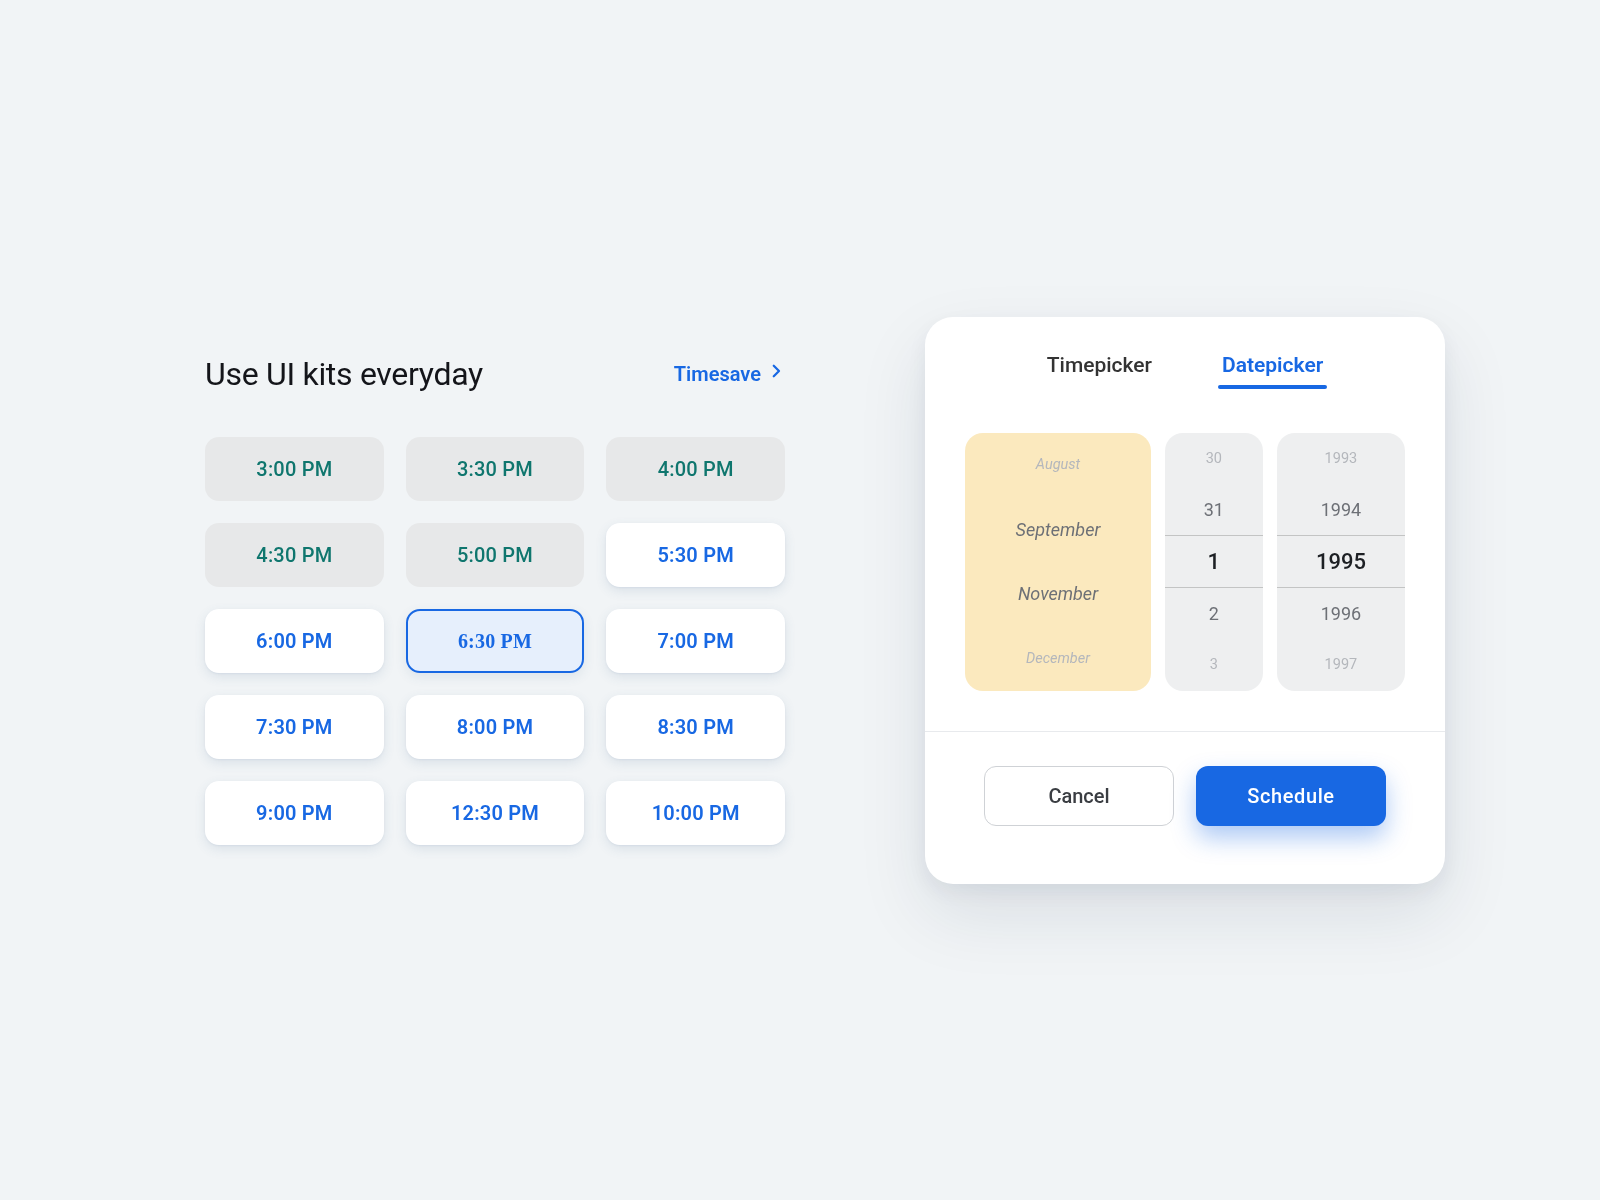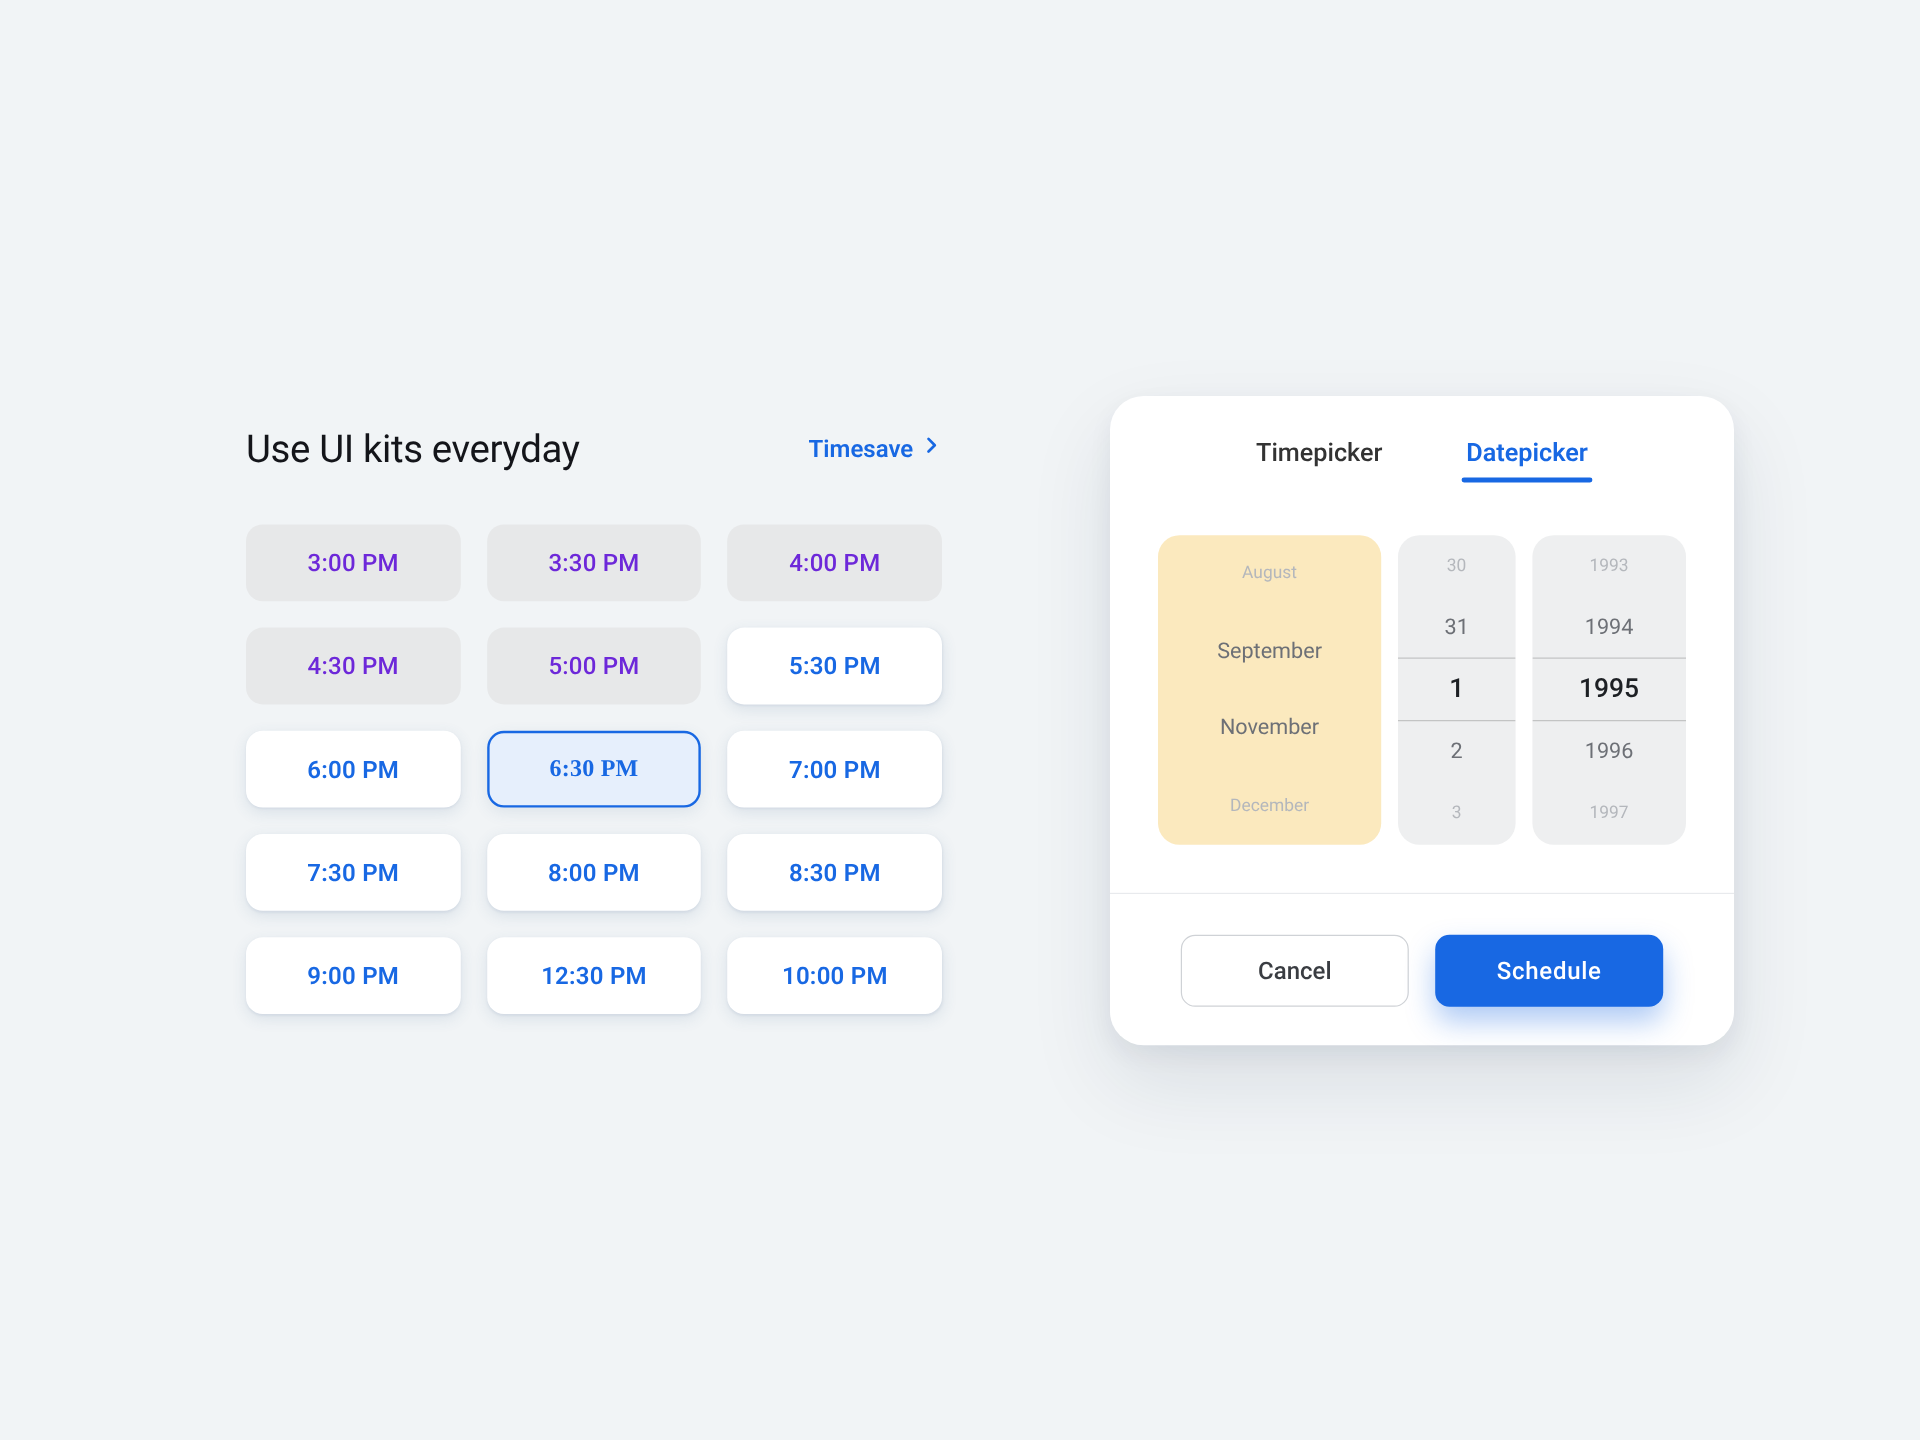--- a/index.html
+++ b/index.html
@@ -29,39 +29,39 @@
     display: grid; grid-template-columns: repeat(3, 1fr);
     gap: 22px;
   }
   .time-slot {
     height: 64px; border-radius: 14px;
     display: flex; align-items: center; justify-content: center;
     font-size: 20px; font-weight: 600; letter-spacing: 0.2px;
     cursor: pointer; user-select: none;
   }
   .time-slot.disabled {
-    background: #e7e8e9; color: #6d28d9; cursor: default;
+    background: #e7e8e9; color: #0f766e; cursor: default;
     font-weight: 500;
   }
   .time-slot.available {
     background: #fff; color: #1868e3;
     box-shadow: 0 4px 12px rgba(60,95,140,0.12), 0 1px 2px rgba(60,95,140,0.08);
   }
   .time-slot.selected {
     background: #e6effc; color: #1868e3;
     border: 2px solid #1868e3;
     box-shadow: 0 4px 12px rgba(60,95,140,0.10);
     font-family: Liberation Serif, serif;
   }
 
   
   .picker-card {
     width: 520px; background: #fff; border-radius: 28px;
     box-shadow: 0 30px 70px rgba(20,40,70,0.10), 0 8px 20px rgba(20,40,70,0.06);
-    padding: 36px 0 32px;
+    padding: 36px 0 58px;
   }
   .tabs {
     display: flex; justify-content: center; gap: 70px;
     padding: 0 40px;
   }
   .tab {
     font-size: 21px; font-weight: 500; color: #333;
     padding-bottom: 12px; cursor: pointer; position: relative;
   }
   .tab.active { color: #1868e3; font-weight: 600; }
@@ -73,21 +73,21 @@
   .wheels {
     display: flex; gap: 14px; justify-content: center;
     padding: 44px 40px 40px;
   }
   .wheel {
     position: relative; border-radius: 18px;
     display: flex; flex-direction: column; align-items: stretch;
     overflow: hidden; text-align: center;
     height: 258px;
   }
-  .wheel.month { width: 190px; background: #fbe9be; }
+  .wheel.month { width: 190px; background: #fbe9be; font-style: italic; }
   .wheel.day   { width: 100px;  background: #eeeff0; }
   .wheel.year  { width: 131px; background: #eeeff0; }
 
   .wheel .row {
     flex: 1; display: flex; align-items: center; justify-content: center;
     font-size: 18px; color: #6d7076;
   }
   .wheel .row.faded { font-size: 14.5px; color: #b4b7bc; }
   .wheel .row.center {
     font-size: 22px; color: #1d2024; font-weight: 500;

